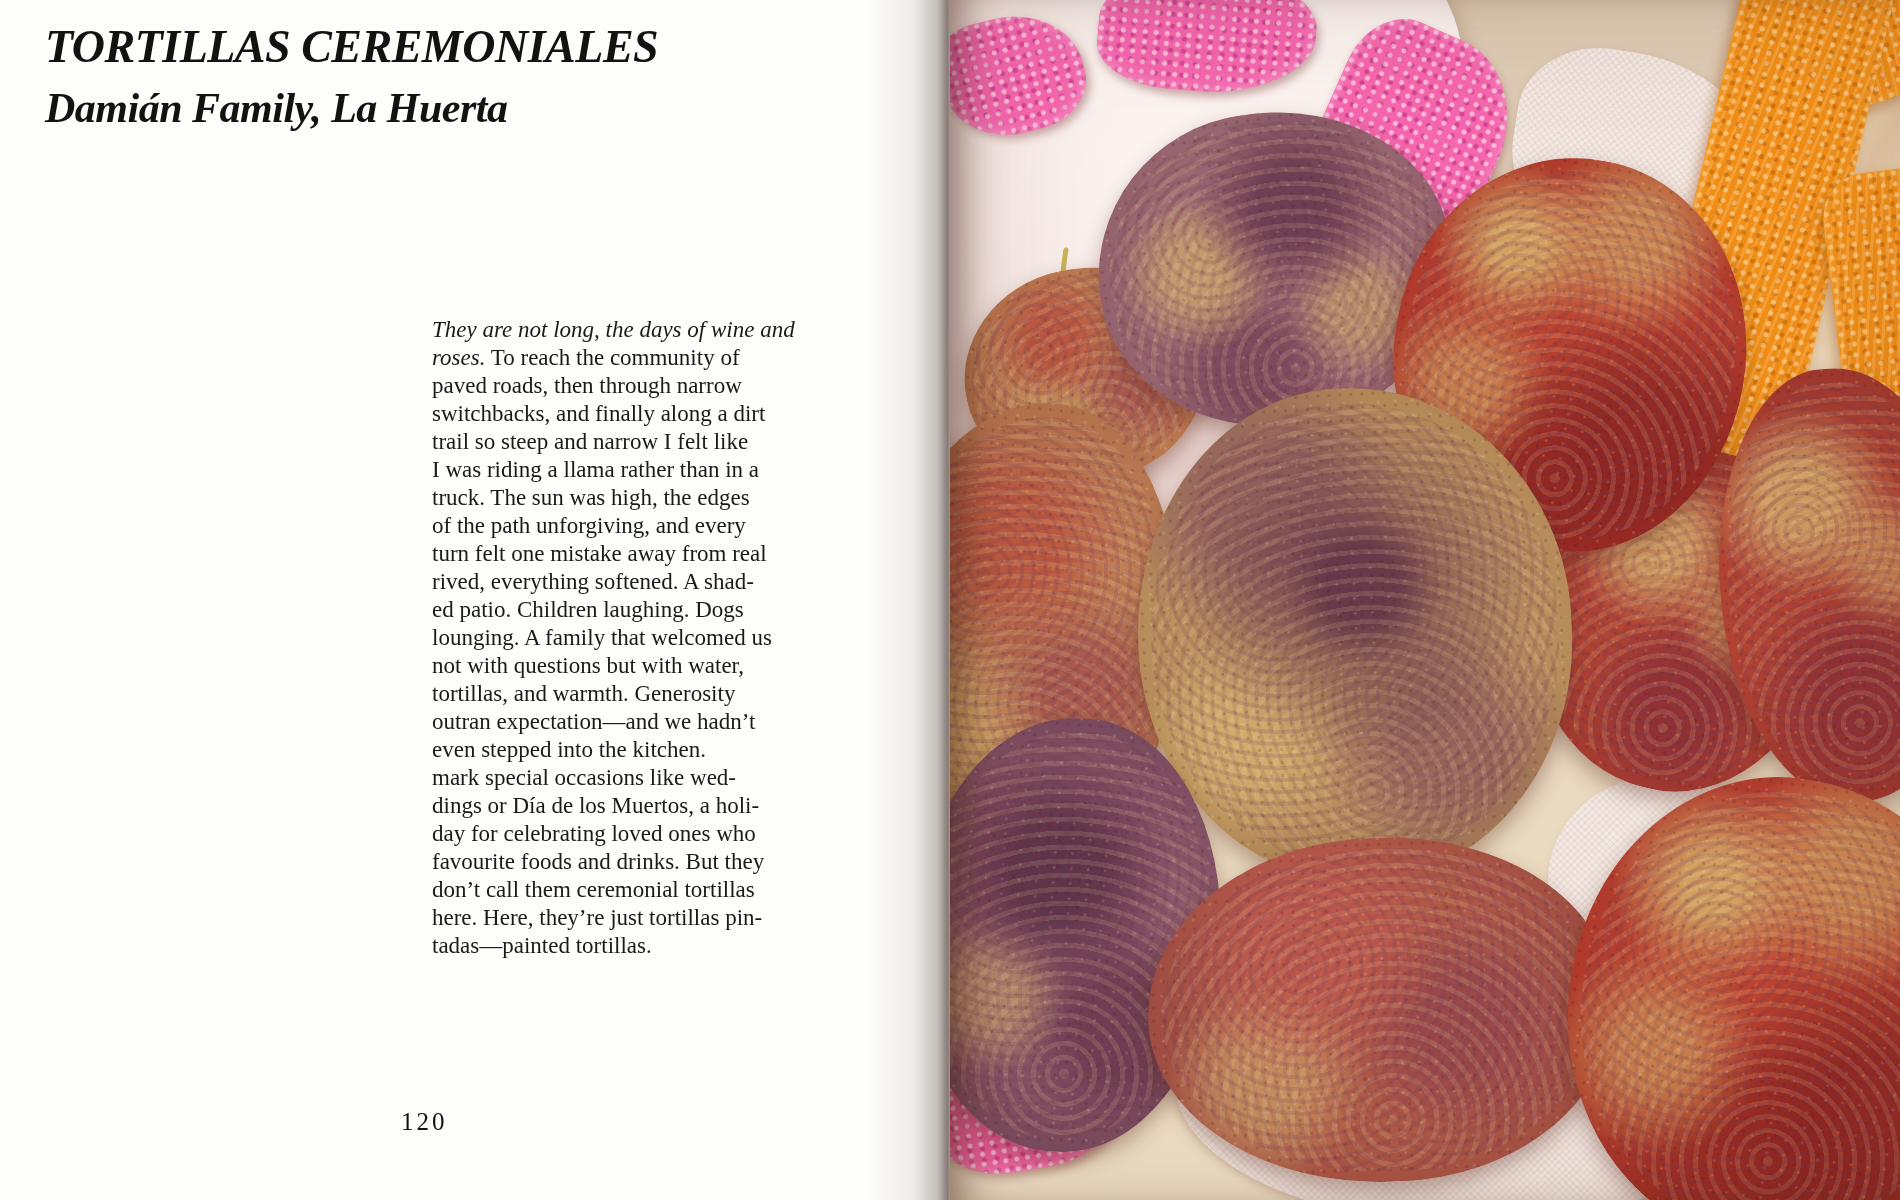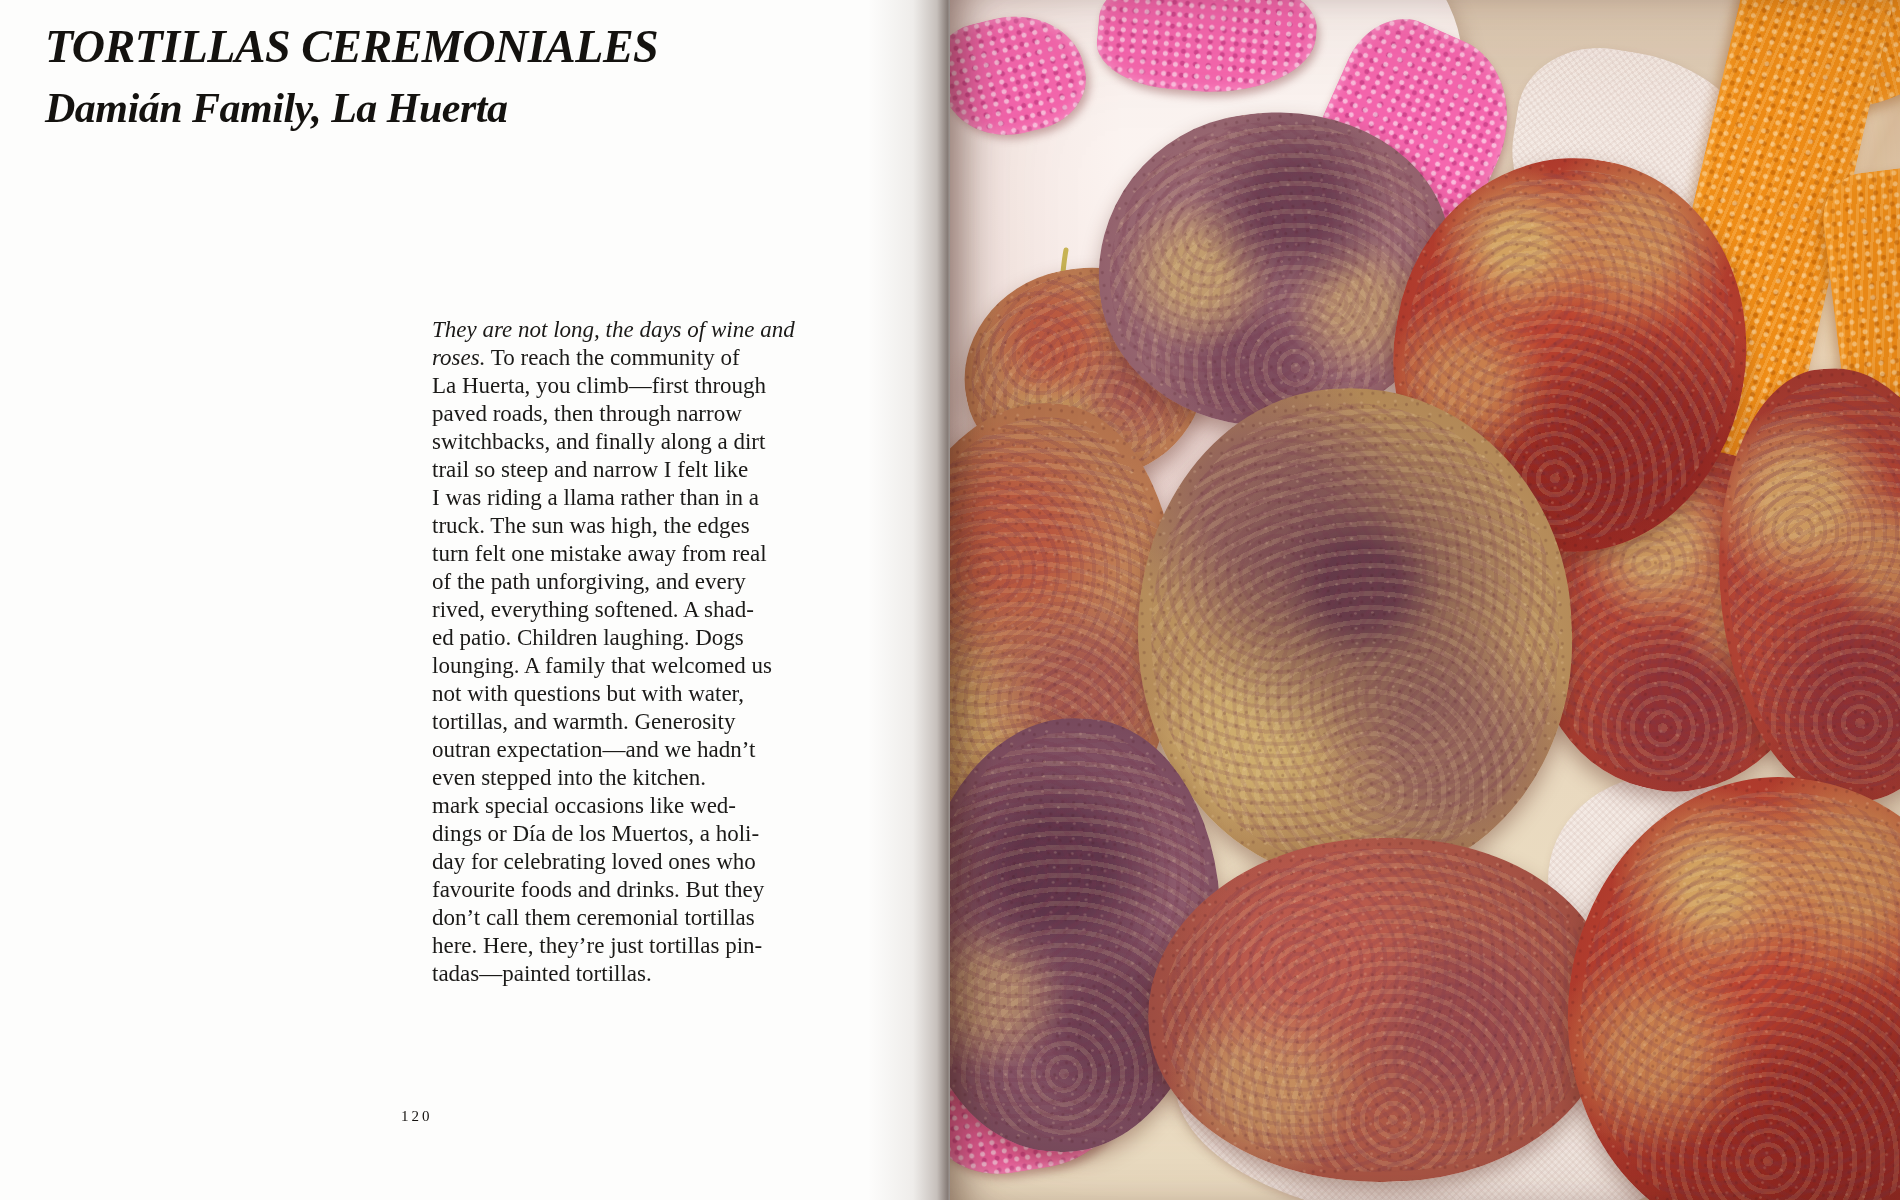--- a/index.html
+++ b/index.html
@@ -9,21 +9,21 @@
   
   .page-left{position:absolute;left:0;top:0;width:950px;height:1200px;background:#fdfdfc;}
   .chapter-title{position:absolute;left:45px;top:20px;margin:0;
       font-size:46px;font-weight:700;font-style:italic;letter-spacing:-.5px;color:#14120f;white-space:nowrap;}
   .chapter-subtitle{position:absolute;left:45px;top:84px;margin:0;
       font-size:42px;font-weight:700;font-style:italic;letter-spacing:-.5px;color:#14120f;white-space:nowrap;}
   .body-col{position:absolute;left:432px;top:316px;width:385px;
       font-size:23px;line-height:28px;color:#1b1a18;}
   .body-col .line{white-space:pre;}
   .italic{font-style:italic;font-family:Liberation Serif, serif;}
-  .folio{position:absolute;left:401px;top:1108px;font-size:15px;letter-spacing:3px;color:#14120f;}
+  .folio{position:absolute;left:401px;top:1108px;font-size:25px;letter-spacing:3px;color:#14120f;}
 
   
   .gutter{position:absolute;left:868px;top:0;width:82px;height:1200px;z-index:40;pointer-events:none;
      background:linear-gradient(to right, rgba(120,105,95,0) 0%, rgba(150,135,125,.14) 55%,
         rgba(110,92,82,.38) 84%, rgba(62,44,36,.62) 97%, rgba(40,26,20,.45) 100%);}
 
   
   .page-right{position:absolute;left:950px;top:0;width:950px;height:1200px;overflow:hidden;
      background:linear-gradient(175deg,#dcc9b2 0%,#e2cfba 26%,#e7d4bd 48%,#eadbc0 72%,#efe1c7 100%);}
   .page-right::before{content:"";position:absolute;inset:0;z-index:30;pointer-events:none;
@@ -144,28 +144,27 @@
 <div class="spread">
 
   <section class="page-left">
     <h1 class="chapter-title">TORTILLAS CEREMONIALES</h1>
     <h2 class="chapter-subtitle">Damián Family, La Huerta</h2>
 
     <div class="body-col">
       <div class="line italic">They are not long, the days of wine and</div>
       <div class="line"><span class="italic">roses.</span><span> To reach the community of</span></div>
       <div>
-          <div class="line">La Huerta, you climb—first through</div>
           <div class="line">paved roads, then through narrow</div>
           <div class="line">switchbacks, and finally along a dirt</div>
           <div class="line">trail so steep and narrow I felt like</div>
           <div class="line">I was riding a llama rather than in a</div>
           <div class="line">truck. The sun was high, the edges</div>
+          <div class="line">of the path unforgiving, and every</div>
           <div class="line">turn felt one mistake away from real</div>
-          <div class="line">of the path unforgiving, and every</div>
           <div class="line">rived, everything softened. A shad-</div>
           <div class="line">ed patio. Children laughing. Dogs</div>
           <div class="line">lounging. A family that welcomed us</div>
           <div class="line">not with questions but with water,</div>
           <div class="line">tortillas, and warmth. Generosity</div>
           <div class="line">outran expectation—and we hadn’t</div>
           <div class="line">even stepped into the kitchen.</div>
           <div class="line">mark special occasions like wed-</div>
           <div class="line">dings or Día de los Muertos, a holi-</div>
           <div class="line">day for celebrating loved ones who</div>

